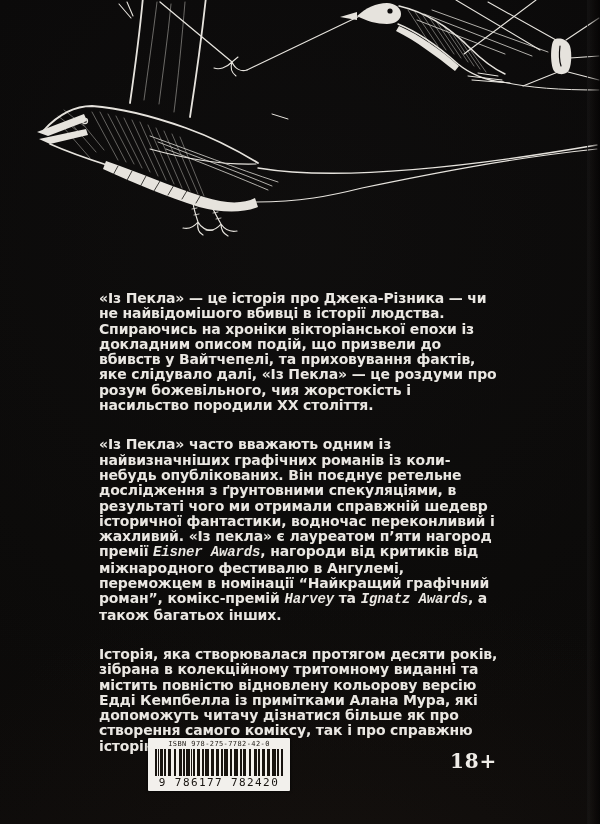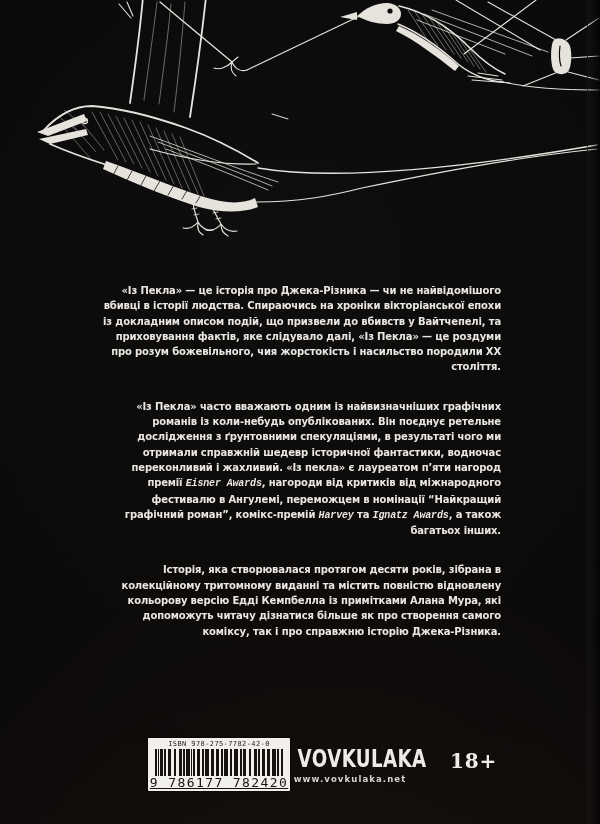--- a/index.html
+++ b/index.html
@@ -4,38 +4,38 @@
 <style>
   html,body{margin:0;padding:0;background:#000;}
   .stage{position:relative;width:600px;height:824px;overflow:hidden;
          background:#0a0808;font-family:"DejaVu Sans",sans-serif;}
   .cover-tint{position:absolute;inset:0;pointer-events:none;
     background:
       radial-gradient(130% 70% at 55% 108%, rgba(70,52,38,0.12) 0%, rgba(0,0,0,0) 55%),
       radial-gradient(120% 90% at 50% 30%, rgba(28,26,26,0.25) 0%, rgba(0,0,0,0) 70%),
       linear-gradient(180deg,#0a0909 0%,#0b0a09 70%,#0d0b0a 100%);}
   .illustration{position:absolute;top:0;left:0;}
-  .synopsis{position:absolute;top:283px;left:99px;width:402px;
-    text-align:right;color:#eae7e2;font-weight:bold;
-    font-size:10px;line-height:15.3px;letter-spacing:-0.15px;}
+  .synopsis{position:absolute;top:291px;left:99px;width:402px;
+    text-align:left;color:#eae7e2;font-weight:bold;
+    font-size:14px;line-height:15.3px;letter-spacing:-0.15px;}
   .synopsis p{margin:0 0 24px 0;}
   .synopsis em{font-style:italic;font-family:Liberation Mono, monospace;}
   .barcode{position:absolute;left:148px;top:738px;width:142px;height:53px;
     background:#f2f0ec;border-radius:1px;box-sizing:border-box;
     display:flex;flex-direction:column;align-items:center;padding:2px 6px 3px;
     box-shadow:0 0 3px rgba(0,0,0,0.9);}
   .barcode .isbn{font-family:"DejaVu Sans Mono",monospace;font-size:7px;
     line-height:8px;letter-spacing:0.4px;color:#201b16;white-space:nowrap;}
   .barcode .bars{width:128px;height:29px;margin-top:1px;
     background-image:
       repeating-linear-gradient(90deg,#17130f 0px,#17130f 1.4px,rgba(0,0,0,0) 1.4px,rgba(0,0,0,0) 6.3px),
       repeating-linear-gradient(90deg,#17130f 0px,#17130f 2px,rgba(0,0,0,0) 2px,rgba(0,0,0,0) 4.7px),
       repeating-linear-gradient(90deg,rgba(0,0,0,0) 0px,rgba(0,0,0,0) 3.1px,#17130f 3.1px,#17130f 4px,rgba(0,0,0,0) 4px,rgba(0,0,0,0) 10.9px);}
-  .barcode .digits{font-family:"DejaVu Sans Mono",monospace;font-size:13px;
-    line-height:11px;letter-spacing:1.4px;color:#17130f;margin-top:1px;white-space:nowrap;text-decoration:underline;}
+  .barcode .digits{font-family:"DejaVu Sans Mono",monospace;font-size:11px;
+    line-height:11px;letter-spacing:1.4px;color:#17130f;margin-top:1px;white-space:nowrap;}
   .publisher{position:absolute;left:281px;top:747px;width:138px;text-align:center;}
   .publisher .logo{font-weight:bold;font-size:24px;line-height:24px;
     letter-spacing:0.5px;color:#efece7;transform:scaleX(0.76);transform-origin:center;
     white-space:nowrap;}
   .publisher .url{font-weight:bold;font-size:8.5px;line-height:9px;
     letter-spacing:1.1px;color:#d8d4ce;margin-top:4px;white-space:nowrap;}
   .age{position:absolute;left:450px;top:750px;font-family:"DejaVu Serif",serif;
     font-weight:600;font-size:20px;line-height:22px;letter-spacing:0.8px;color:#efece7;}
   .edge{position:absolute;top:0;right:0;width:12px;height:100%;pointer-events:none;
     border-left:1px solid rgba(255,255,255,0.05);
@@ -111,21 +111,17 @@
       <p><span>«Із Пекла» часто вважають одним із найвизначніших графічних романів із коли-небудь опублікованих. Він поєднує ретельне дослідження з ґрунтовними спекуляціями, в результаті чого ми отримали справжній шедевр історичної фантастики, водночас переконливий і жахливий. «Із пекла» є лауреатом п’яти нагород премії </span><em>Eisner Awards</em><span>, нагороди від критиків від міжнародного фестивалю в Ангулемі, переможцем в номінації “Найкращий графічний роман”, комікс-премій </span><em>Harvey</em><span> та </span><em>Ignatz Awards</em><span>, а також багатьох інших.</span></p>
       <p><span>Історія, яка створювалася протягом десяти років, зібрана в колекційному тритомному виданні та містить повністю відновлену кольорову версію Едді Кемпбелла із примітками Алана Мура, які допоможуть читачу дізнатися більше як про створення самого коміксу, так і про справжню історію Джека-Різника.</span></p>
     </div>
 
   <div class="barcode">
     <div class="isbn">ISBN 978-275-7782-42-0</div>
     <div class="bars"></div>
     <div class="digits">9 786177 782420</div>
   </div>
 
-  <div class="publisher">
-    <div class="logo">VOVKULAKA</div>
-    <div class="url">www.vovkulaka.net</div>
-  </div>
 
   <div class="age">18+</div>
 
   <div class="edge"></div>
 </div>
 
 </body></html>

